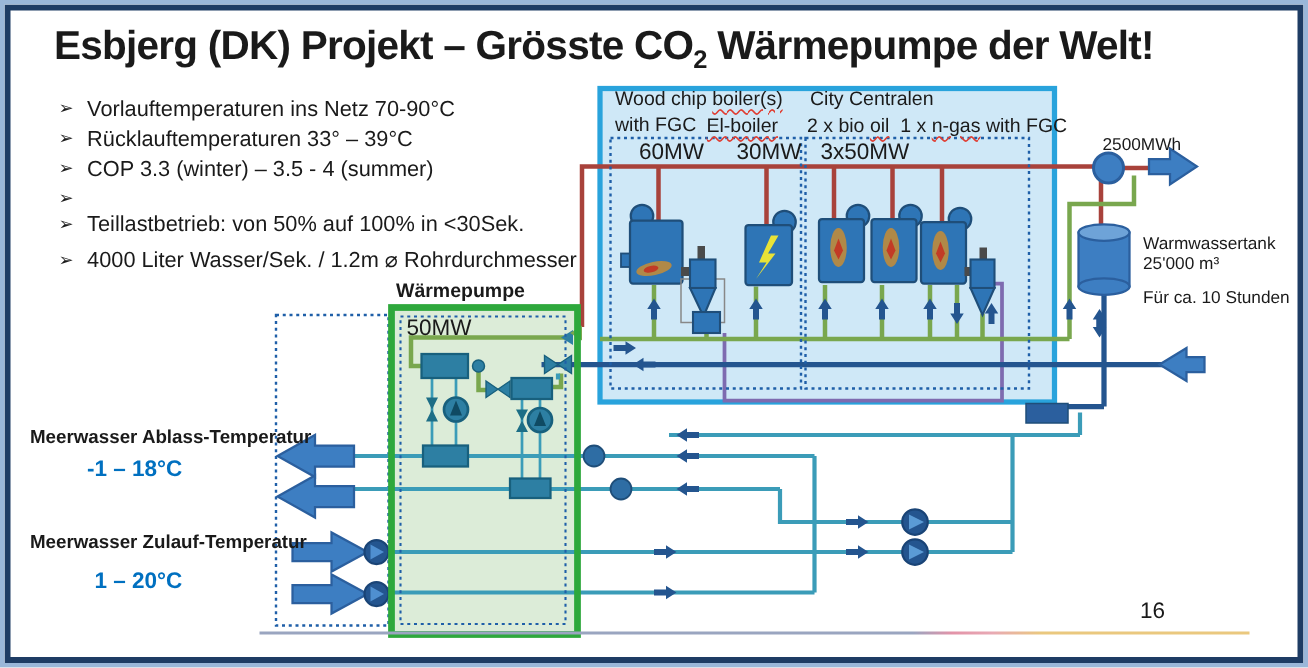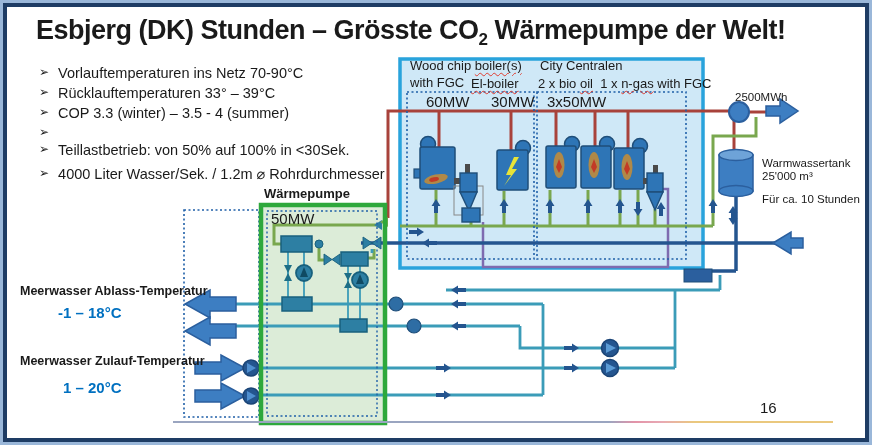--- a/index.html
+++ b/index.html
@@ -249,21 +249,21 @@
     <path d="M371,222 L379,217 L379,227 Z" fill="#2d7fa3"></path>
     <path d="M377,219 L385,214 L385,224 Z" fill="#79a74e"></path>
 
     <rect x="404" y="89" width="127" height="167" fill="none" stroke="#1f5fa8" stroke-width="1.6" stroke-dasharray="2,2.5"></rect>
     <rect x="534" y="89" width="149" height="167" fill="none" stroke="#1f5fa8" stroke-width="1.6" stroke-dasharray="2,2.5"></rect>
     <rect x="258" y="202" width="124" height="218" fill="none" stroke="#2ea83c" stroke-width="4.5"></rect>
     <rect x="264" y="208" width="110" height="205" fill="none" stroke="#1f5fa8" stroke-width="1.4" stroke-dasharray="2,2.5"></rect>
   </svg>
 
   <div class="lbl title">
-    <span>Esbjerg (DK) Stunden – Grösste CO</span><sub>2</sub><span> Wärmepumpe der Welt!</span>
+    <span>Esbjerg (DK) Projekt – Grösste CO</span><sub>2</sub><span> Wärmepumpe der Welt!</span>
   </div>
 
   <div class="lbl bullets">
     <div class="row">
         <span class="marker">➢</span>
         <span>Vorlauftemperaturen ins Netz 70-90°C</span>
       </div>
     <div class="row">
         <span class="marker">➢</span>
         <span>Rücklauftemperaturen 33° – 39°C</span>

